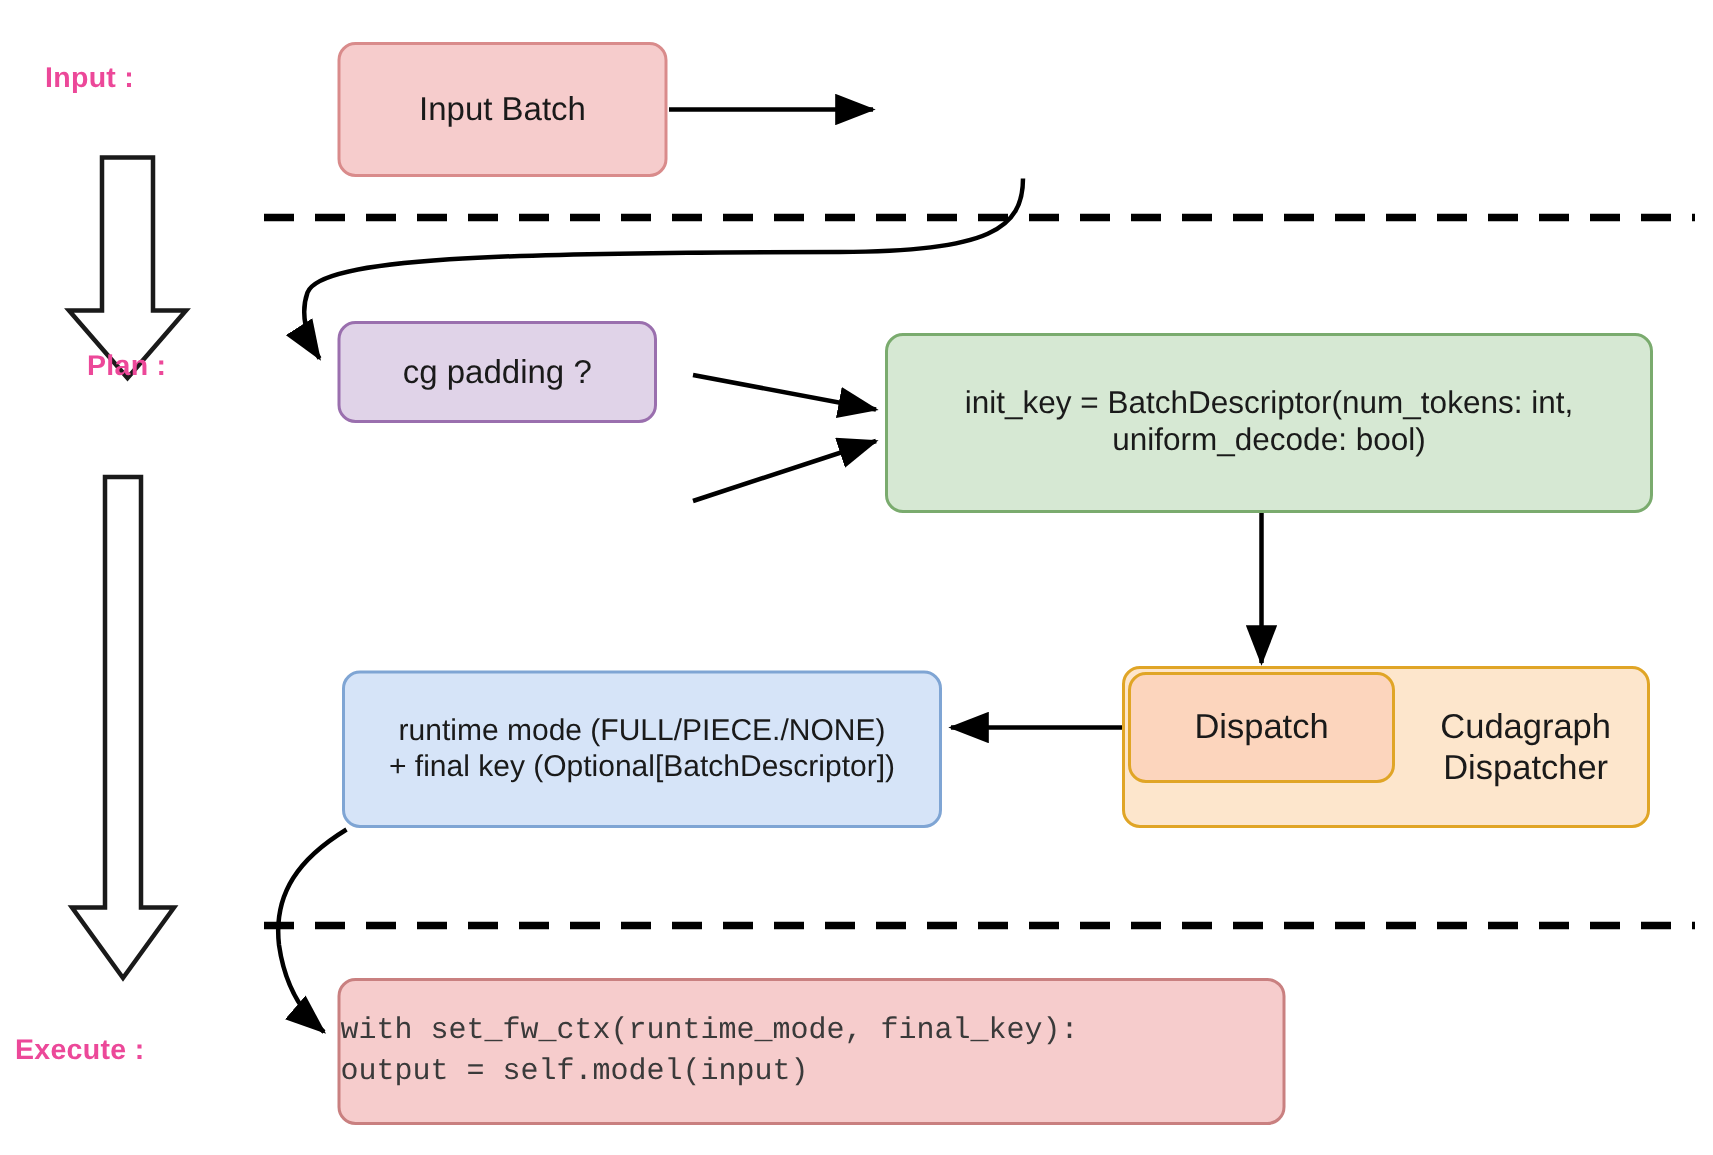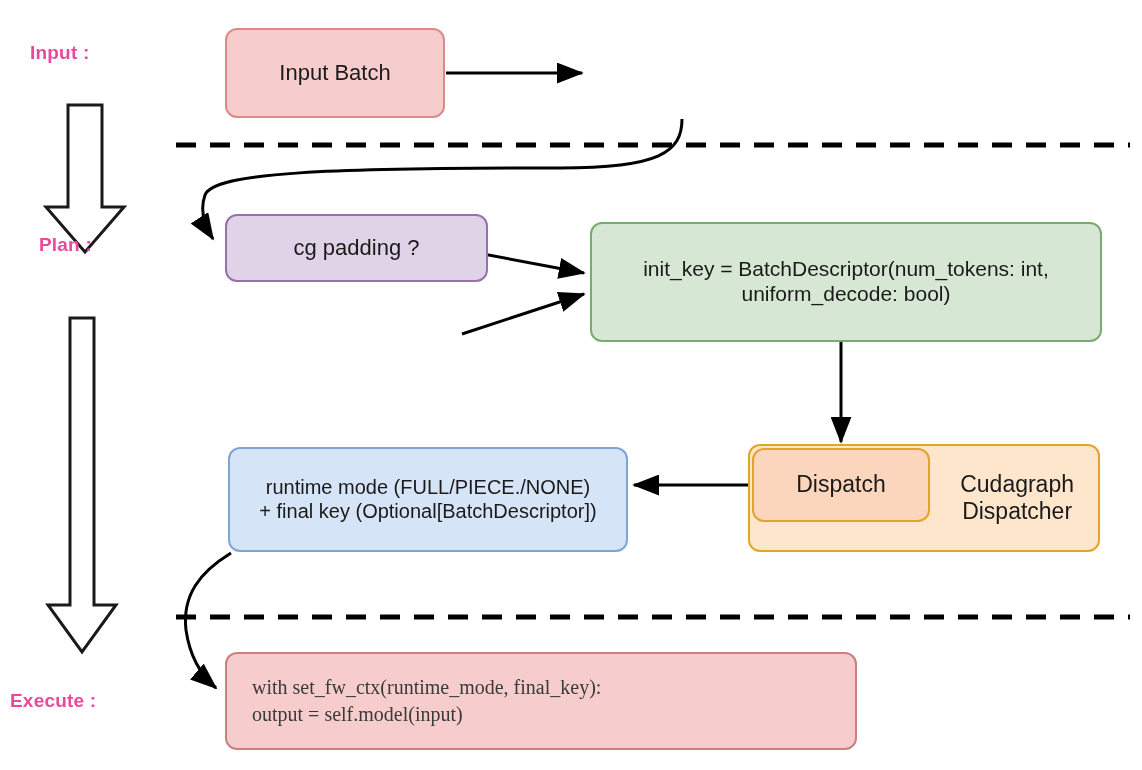--- a/index.html
+++ b/index.html
@@ -48,21 +48,21 @@
   .node-text { display: block; white-space: pre-line; }
   .n-input-batch {
     left: 225px; top: 28px; width: 220px; height: 90px;
     background: #f6cccc; border-color: #d98b8b; font-size: 22px;
   }
   .n-preprocess {
     left: 586px; top: 28px; width: 220px; height: 90px;
     background: #fdeec9; border-color: #dfb865; font-size: 22px;
   }
   .n-cg-padding {
-    left: 225px; top: 214px; width: 263px; height: 68px;
+    left: 225px; top: 214px; width: 213px; height: 68px;
     background: #e0d3e8; border-color: #9a6fae; font-size: 22px;
   }
   .n-uniform-decode {
     left: 225px; top: 296px; width: 235px; height: 68px;
     background: #e0d3e8; border-color: #9a6fae; font-size: 22px;
   }
   .n-init-key {
     left: 590px; top: 222px; width: 512px; height: 120px;
     background: #d6e8d3; border-color: #7aab6e; font-size: 21px;
   }
@@ -75,27 +75,27 @@
     background: #fde6cc; border-color: #e0a526; font-size: 23px;
     justify-content: flex-end; padding-right: 24px;
   }
   .n-dispatch {
     left: 752px; top: 448px; width: 178px; height: 74px;
     background: #fcd5bd; border-color: #e0a526; font-size: 23px;
   }
   .n-code {
     left: 225px; top: 652px; width: 632px; height: 98px;
     background: #f6cccc; border-color: #c98080;
-    font-family: Liberation Serif, serif;
+    font-family: Liberation Mono, monospace;
     font-size: 20px; color: #3a3a3a;
-    justify-content: flex-start; padding-left: 25px;
+    justify-content: flex-start; padding-left: 0;
     text-align: left; line-height: 1.35; align-items: center;
   }
   .lbl-input   { left: 30px;  top: 42px; }
-  .lbl-plan    { left: 39px;  top: 234px; }
+  .lbl-plan    { left: 58px;  top: 234px; }
   .lbl-execute { left: 10px;  top: 670px; margin-top: 20px; }
 </style>
 </head>
 <body>
 
 <div id="canvas">
 
   <svg id="wires" viewBox="0 0 1142 770" width="1142" height="770">
     <defs>
       <marker id="arrowhead" markerWidth="9" markerHeight="7" refX="8.4" refY="3.5" orient="auto" markerUnits="strokeWidth">

